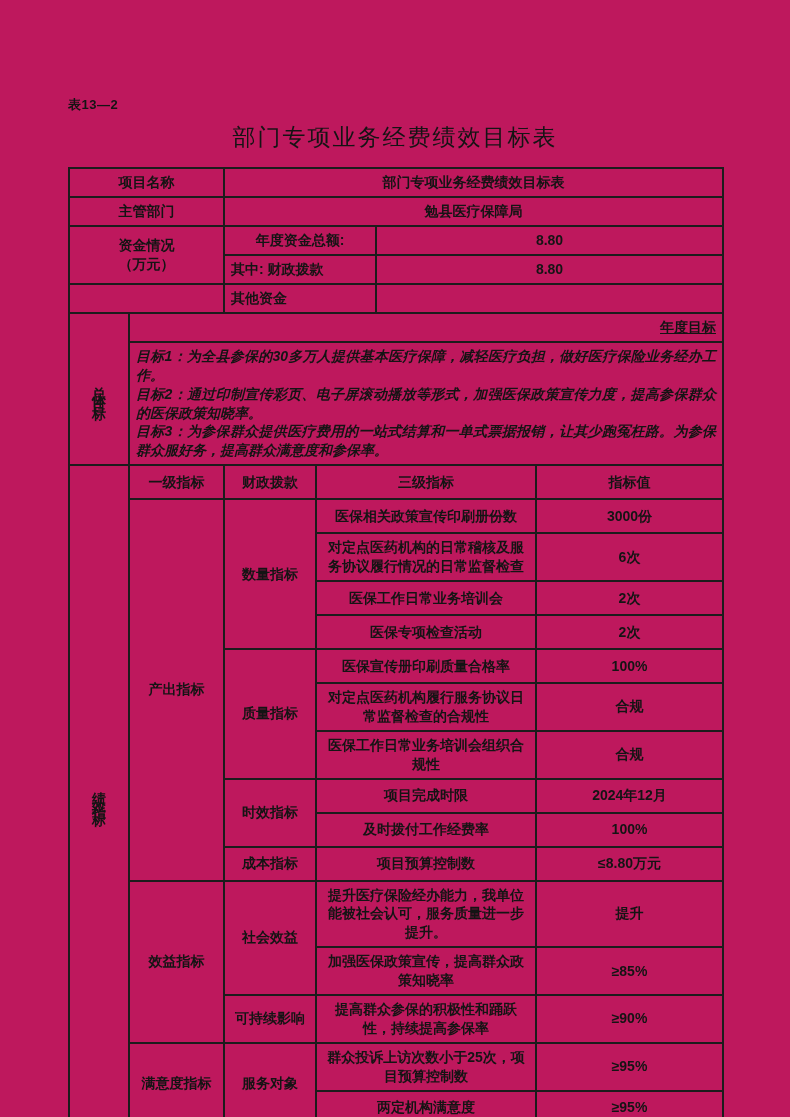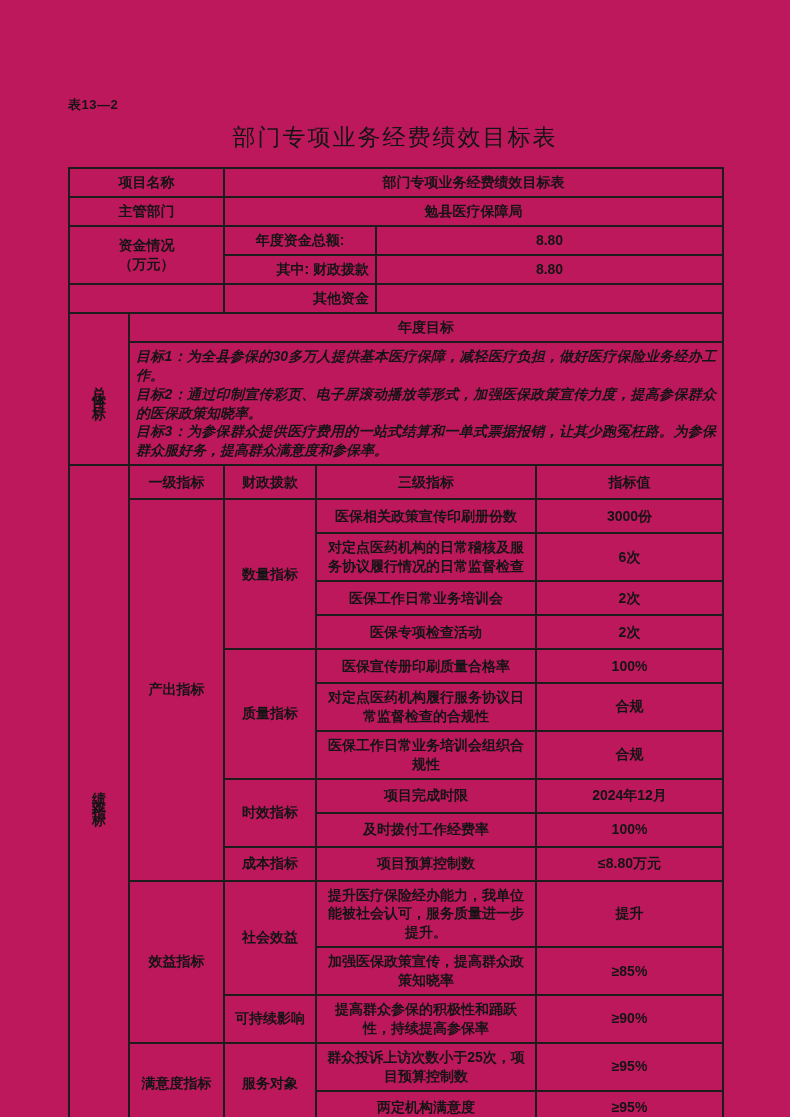--- a/index.html
+++ b/index.html
@@ -38,23 +38,23 @@
   table.tbl + table.tbl { margin-top: -2px; }
   .tbl td {
     border: 2px solid #1c1c1c;
     padding: 4px 6px;
     line-height: 1.35;
     font-weight: 600;
     vertical-align: middle;
   }
   .c { text-align: center; }
   .left { text-align: center; padding-left: 5px; }
-  .right { text-align: right; padding-right: 12px; }
+  .right { padding-right: 12px; }
   .t-info td { height: 29px; }
-  .hdr-cell { text-align: center; height: 28px; }
+  .hdr-cell { text-align: right; height: 28px; text-decoration: underline; }
   .goals-cell { padding: 6px 8px; line-height: 1.55; }
   .goals-cell .goal-line { text-align: justify; font-style: italic; }
   .vert-label {
     writing-mode: vertical-lr;
     text-orientation: upright;
     letter-spacing: 7px;
     margin: 0 auto;
     font-weight: 600;
   }
   .ind-l3 { text-align: center; padding: 6px 6px; }

